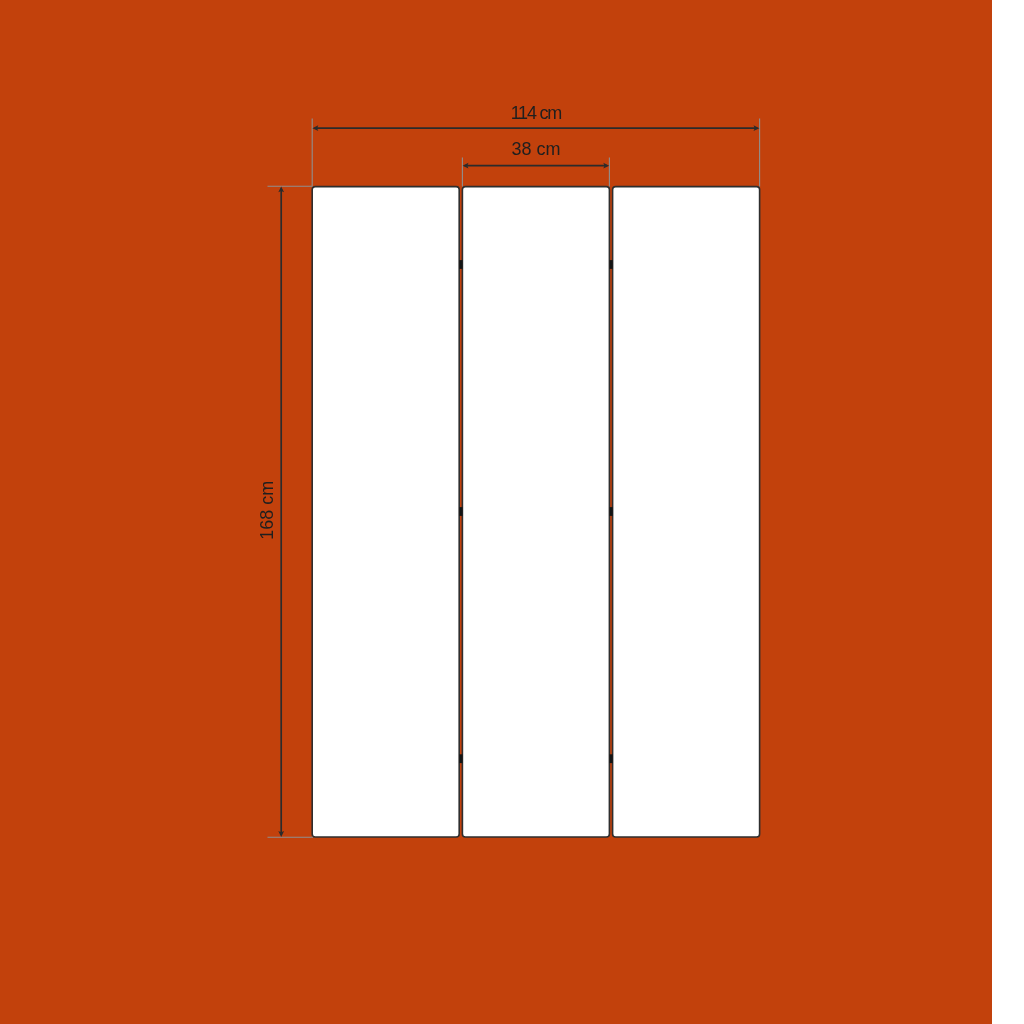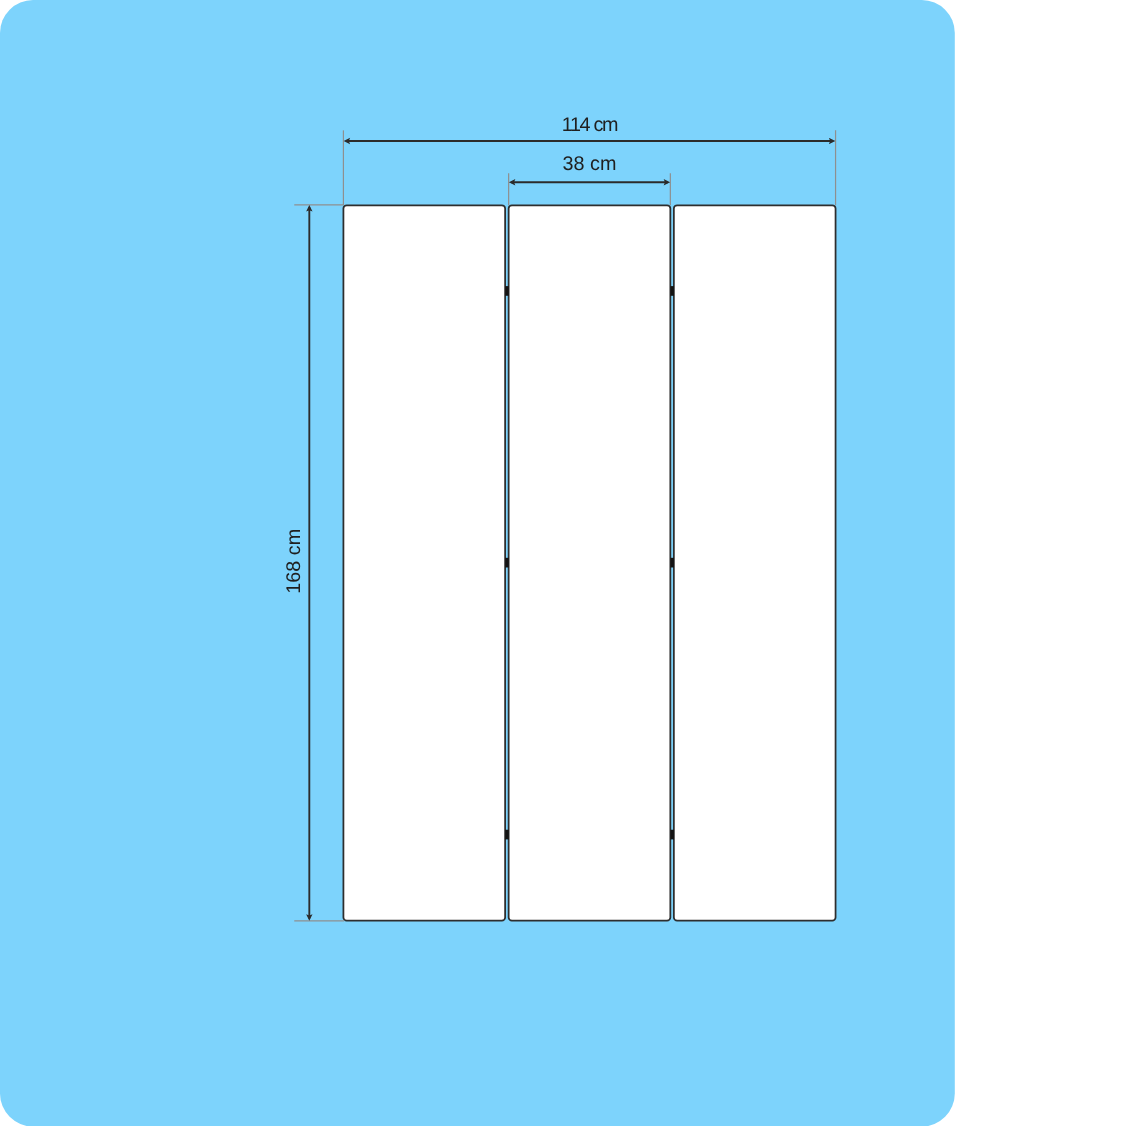--- a/index.html
+++ b/index.html
@@ -1,16 +1,16 @@
 <!DOCTYPE html>
 <html><head>
 <meta charset="utf-8">
 <style>
   html,body{margin:0;padding:0;background:#ffffff;}
-  .page{position:relative;width:868px;height:1024px;background:#7dd3fc;overflow:hidden;border-radius:30px;}
+  .page{position:relative;width:992px;height:1024px;background:#c2410c;overflow:hidden;}
   svg{display:block;}
   text{font-family:"Liberation Sans",sans-serif;fill:#1f1f1f;}
 </style>
 </head>
 <body>
 
 <div class="page">
 <svg width="1024" height="1024" viewBox="0 0 1024 1024">
 
   <rect x="312.2" y="186.6" width="147" height="650.4" rx="3" ry="3" fill="#ffffff" stroke="#2e2e2e" stroke-width="1.6"></rect>

